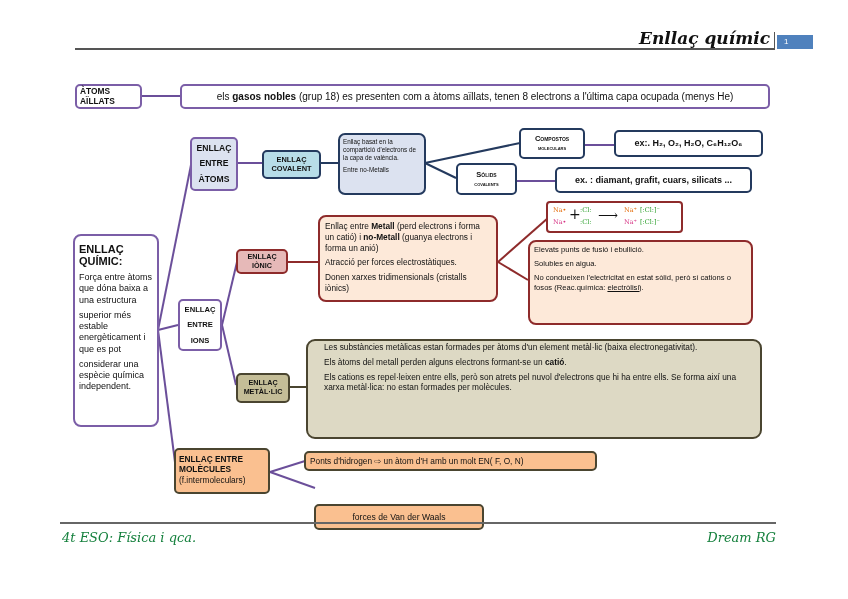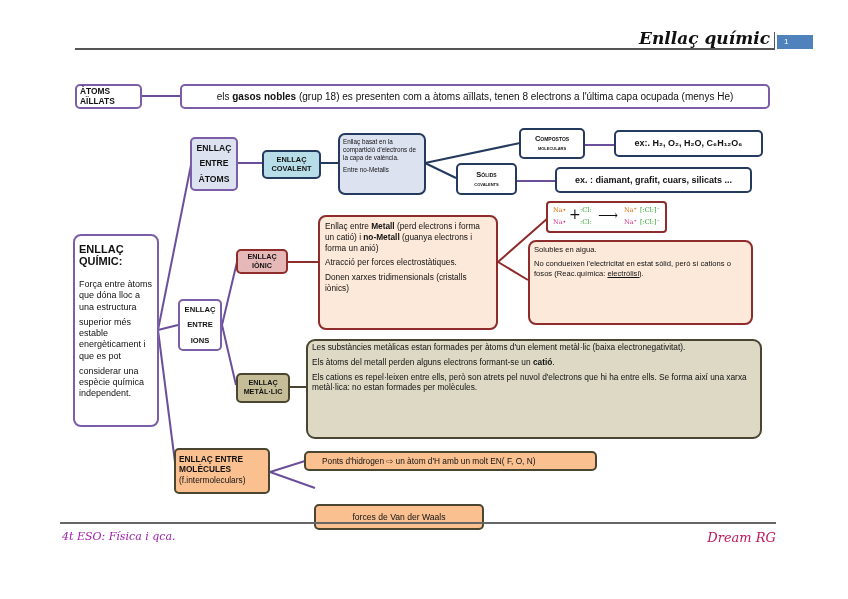--- a/index.html
+++ b/index.html
@@ -58,22 +58,22 @@
 <div class="box purple" style="left:75px;top:84px;width:67px;height:25px;padding:1px 3px;font-weight:bold;font-size:8.4px;line-height:1.15;background:#fff;">
   <div>ÀTOMS</div>
   <div>AÏLLATS</div>
 </div>
 <div class="box purple" style="left:180px;top:84px;width:590px;height:25px;padding:5px 0 0 0;text-align:center;font-size:10px;background:#fff;">
   <span>els </span><b>gasos nobles</b><span> (grup 18) es presenten com a àtoms aïllats, tenen 8 electrons a l'última capa ocupada (menys He)</span>
 </div>
 
 <div class="box purple" style="left:73px;top:234px;width:86px;height:193px;padding:7px 4px;border-radius:8px;background:#fff;font-size:9px;line-height:1.25;">
   <div style="font-weight:bold;font-size:11px;line-height:1.1;">ENLLAÇ</div>
-  <div style="font-weight:bold;font-size:11px;line-height:1.1;margin-bottom:12px;">QUÍMIC:</div>
-  <p>Força entre àtoms que dóna lloc a una estructura</p>
+  <div style="font-weight:bold;font-size:11px;line-height:1.1;margin-bottom:5px;">QUÍMIC:</div>
+  <p>Força entre àtoms que dóna baixa a una estructura</p>
   <p>superior més estable energèticament i que es pot</p>
   <p>considerar una espècie química independent.</p>
 </div>
 
 <div class="box purple center" style="left:190px;top:137px;width:48px;height:54px;background:#dce2f0;font-weight:bold;font-size:8.6px;line-height:1.75;">
   <div>ENLLAÇ</div>
   <div>ENTRE</div>
   <div>ÀTOMS</div>
 </div>
 
@@ -103,59 +103,60 @@
 <div class="box purple center" style="left:178px;top:299px;width:44px;height:52px;background:#fff;font-weight:bold;font-size:7.6px;line-height:2;">
   <div>ENLLAÇ</div>
   <div>ENTRE</div>
   <div>IONS</div>
 </div>
 
 <div class="box red center" style="left:236px;top:249px;width:52px;height:25px;background:#e6b9b8;font-weight:bold;font-size:7.2px;line-height:1.2;">
   <div>ENLLAÇ</div>
   <div>IÒNIC</div>
 </div>
-<div class="box red" style="left:318px;top:215px;width:180px;height:115px;padding:4px 5px;background:#fde9d9;font-size:8.3px;line-height:1.3;border-radius:8px;">
+<div class="box red" style="left:318px;top:215px;width:180px;height:87px;padding:4px 5px;background:#fde9d9;font-size:8.3px;line-height:1.3;border-radius:8px;">
   <p><span>Enllaç entre </span><b>Metall</b><span> (perd electrons i forma un catió) i </span><b>no-Metall</b><span> (guanya electrons i forma un anió)</span></p>
   <p>Atracció per forces electrostàtiques.</p>
   <p>Donen xarxes tridimensionals (cristalls iònics)</p>
 </div>
-<div class="box red" style="left:546px;top:201px;width:121px;height:32px;background:#fff;border-radius:4px;font-family:'DejaVu Serif',serif;font-size:6.5px;">
+<div class="box red" style="left:546px;top:201px;width:137px;height:32px;background:#fff;border-radius:4px;font-family:'DejaVu Serif',serif;font-size:6.5px;">
   <div class="abs" style="left:5px;top:4px;color:#e46c0a;">Na•</div>
   <div class="abs" style="left:5px;top:16px;color:#d63384;">Na•</div>
   <div class="abs" style="left:21px;top:3px;font-size:14px;">+</div>
   <div class="abs" style="left:32px;top:4px;color:#2ca02c;">:Cl:</div>
   <div class="abs" style="left:32px;top:16px;color:#2ca02c;">:Cl:</div>
   <div class="abs" style="left:50px;top:4px;font-size:14px;">⟶</div>
   <div class="abs" style="left:76px;top:4px;color:#e46c0a;">Na⁺</div>
   <div class="abs" style="left:76px;top:16px;color:#d63384;">Na⁺</div>
   <div class="abs" style="left:92px;top:4px;color:#2ca02c;">[:Cl:]⁻</div>
   <div class="abs" style="left:92px;top:16px;color:#2ca02c;">[:Cl:]⁻</div>
 </div>
 <div class="box red" style="left:528px;top:240px;width:225px;height:85px;padding:3px 4px;background:#fde9d9;font-size:7.6px;line-height:1.3;border-radius:8px;">
+  <p>Elevats punts de fusió i ebullició.</p>
   <p>Solubles en aigua.</p>
   <p><span>No condueixen l'electricitat en estat sòlid, però sí cations o fosos (Reac.química: </span><u>electròlisi</u><span>).</span></p>
 </div>
 
 <div class="box olive center" style="left:236px;top:373px;width:54px;height:30px;background:#c4bd97;font-weight:bold;font-size:7.2px;line-height:1.2;">
   <div>ENLLAÇ</div>
   <div>METÀL·LIC</div>
 </div>
-<div class="box olive" style="left:306px;top:339px;width:456px;height:100px;padding:1px 4px;background:#ddd9c4;font-size:8.3px;line-height:1.3;border-radius:9px;">
+<div class="box olive" style="left:306px;top:339px;width:456px;height:100px;padding:1px 16px;background:#ddd9c4;font-size:8.3px;line-height:1.3;border-radius:9px;">
   <p>Les substàncies metàlicas estan formades per àtoms d'un element metàl·lic (baixa electronegativitat).</p>
   <p><span>Els àtoms del metall perden alguns electrons formant-se un </span><b>catió</b><span>.</span></p>
   <p>Els cations es repel·leixen entre ells, però son atrets pel nuvol d'electrons que hi ha entre ells. Se forma així una xarxa metàl·lica: no estan formades per molècules.</p>
 </div>
 
 <div class="box olive" style="left:174px;top:448px;width:96px;height:46px;padding:4px 3px;background:#fac090;font-size:8.3px;line-height:1.25;">
   <div style="font-weight:bold;">ENLLAÇ ENTRE</div>
   <div style="font-weight:bold;">MOLÈCULES</div>
   <div>(f.intermoleculars)</div>
 </div>
-<div class="box olive" style="left:304px;top:451px;width:293px;height:20px;padding:3px 16px;background:#fac090;font-size:8.3px;">
+<div class="box olive" style="left:304px;top:451px;width:293px;height:20px;padding:3px 4px;background:#fac090;font-size:8.3px;">
   <span>Ponts d'hidrogen ⇨ un àtom d'H amb un molt EN( F, O, N)</span>
 </div>
 <div class="box olive center" style="left:314px;top:476px;width:170px;height:26px;background:#fac090;font-size:8.6px;margin-top:28px;">
   <span>forces de Van der Waals</span>
 </div>
 
 <div class="abs" style="left:60px;top:522px;width:716px;height:2px;background:#666;"></div>
-<div class="abs" style="left:62px;top:530px;font-family:'DejaVu Serif',serif;font-style:italic;font-size:11px;color:#a21caf;">4t ESO: Física i qca.</div>
-<div class="abs" style="left:700px;top:530px;width:76px;text-align:right;font-family:'DejaVu Serif',serif;font-style:italic;font-size:13px;color:#be185d;">Dream RG</div>
+<div class="abs" style="left:62px;top:530px;font-family:'DejaVu Serif',serif;font-style:italic;font-size:13px;color:#15803d;">4t ESO: Física i qca.</div>
+<div class="abs" style="left:700px;top:530px;width:76px;text-align:right;font-family:'DejaVu Serif',serif;font-style:italic;font-size:13px;color:#15803d;">Dream RG</div>
 
 </body></html>

